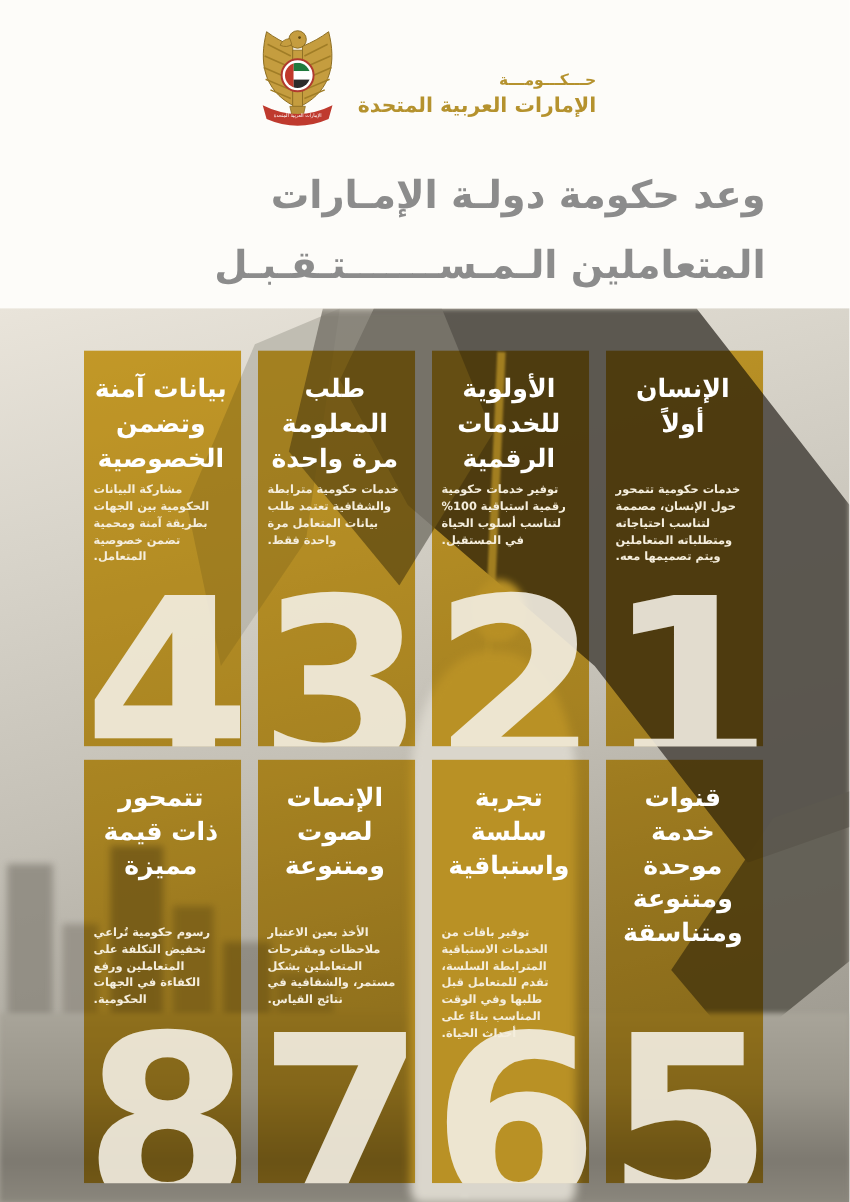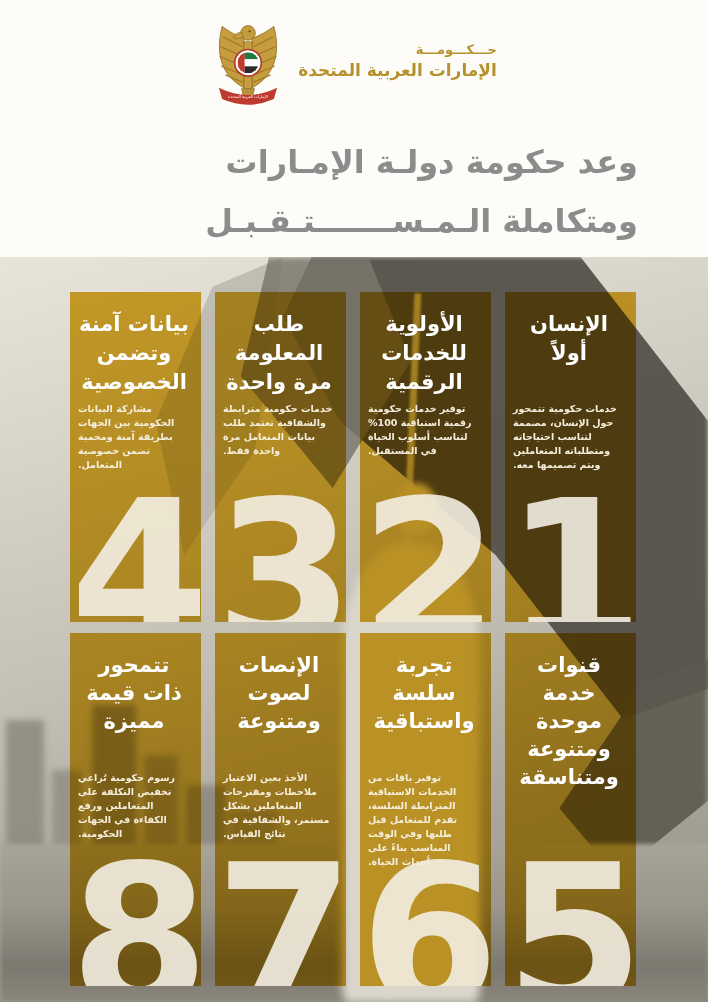--- a/index.html
+++ b/index.html
@@ -13,21 +13,21 @@
 
   
   .logo-row{
     position:absolute;top:24px;left:0;right:0;
     display:flex;flex-direction:row;justify-content:center;align-items:flex-start;
     gap:13px;direction:ltr;
   }
   .emblem{width:74px;height:84px;display:block;}
   .logo-text{
     display:flex;flex-direction:column;align-items:flex-start;
-    margin-top:18px;direction:rtl;
+    margin-top:36px;direction:rtl;
   }
   .logo-gov{
     font-size:13px;font-weight:bold;color:#b5922e;
     letter-spacing:1px;line-height:16px;
   }
   .logo-country{
     font-size:17px;font-weight:bold;color:#b5922e;line-height:24px;
   }
 
   
@@ -179,21 +179,21 @@
       <text x="45" y="91" text-anchor="middle" font-size="5" fill="#ffffff" font-family="DejaVu Sans, sans-serif">الإمارات العربية المتحدة</text>
     </svg>
     <div class="logo-text">
       <span class="logo-gov">حـــكـــومـــة</span>
       <span class="logo-country">الإمارات العربية المتحدة</span>
     </div>
   </div>
 
   <h1 class="main-title">
     <span class="t1">وعد حكومة دولـة الإمـارات</span>
-    <span class="t2">ومتكاملة الـمـســـــــتـقـبـل</span>
+    <span class="t2">المتعاملين الـمـســـــــتـقـبـل</span>
   </h1>
 
   <div class="grid">
 
     <article class="card row1">
       <div class="card-number">1</div>
       <h2 class="card-title">الإنسان
 أولاً</h2>
       <p class="card-desc">خدمات حكومية تتمحور حول الإنسان، مصممة لتناسب احتياجاته ومتطلباته المتعاملين ويتم تصميمها معه.</p>
     </article>

